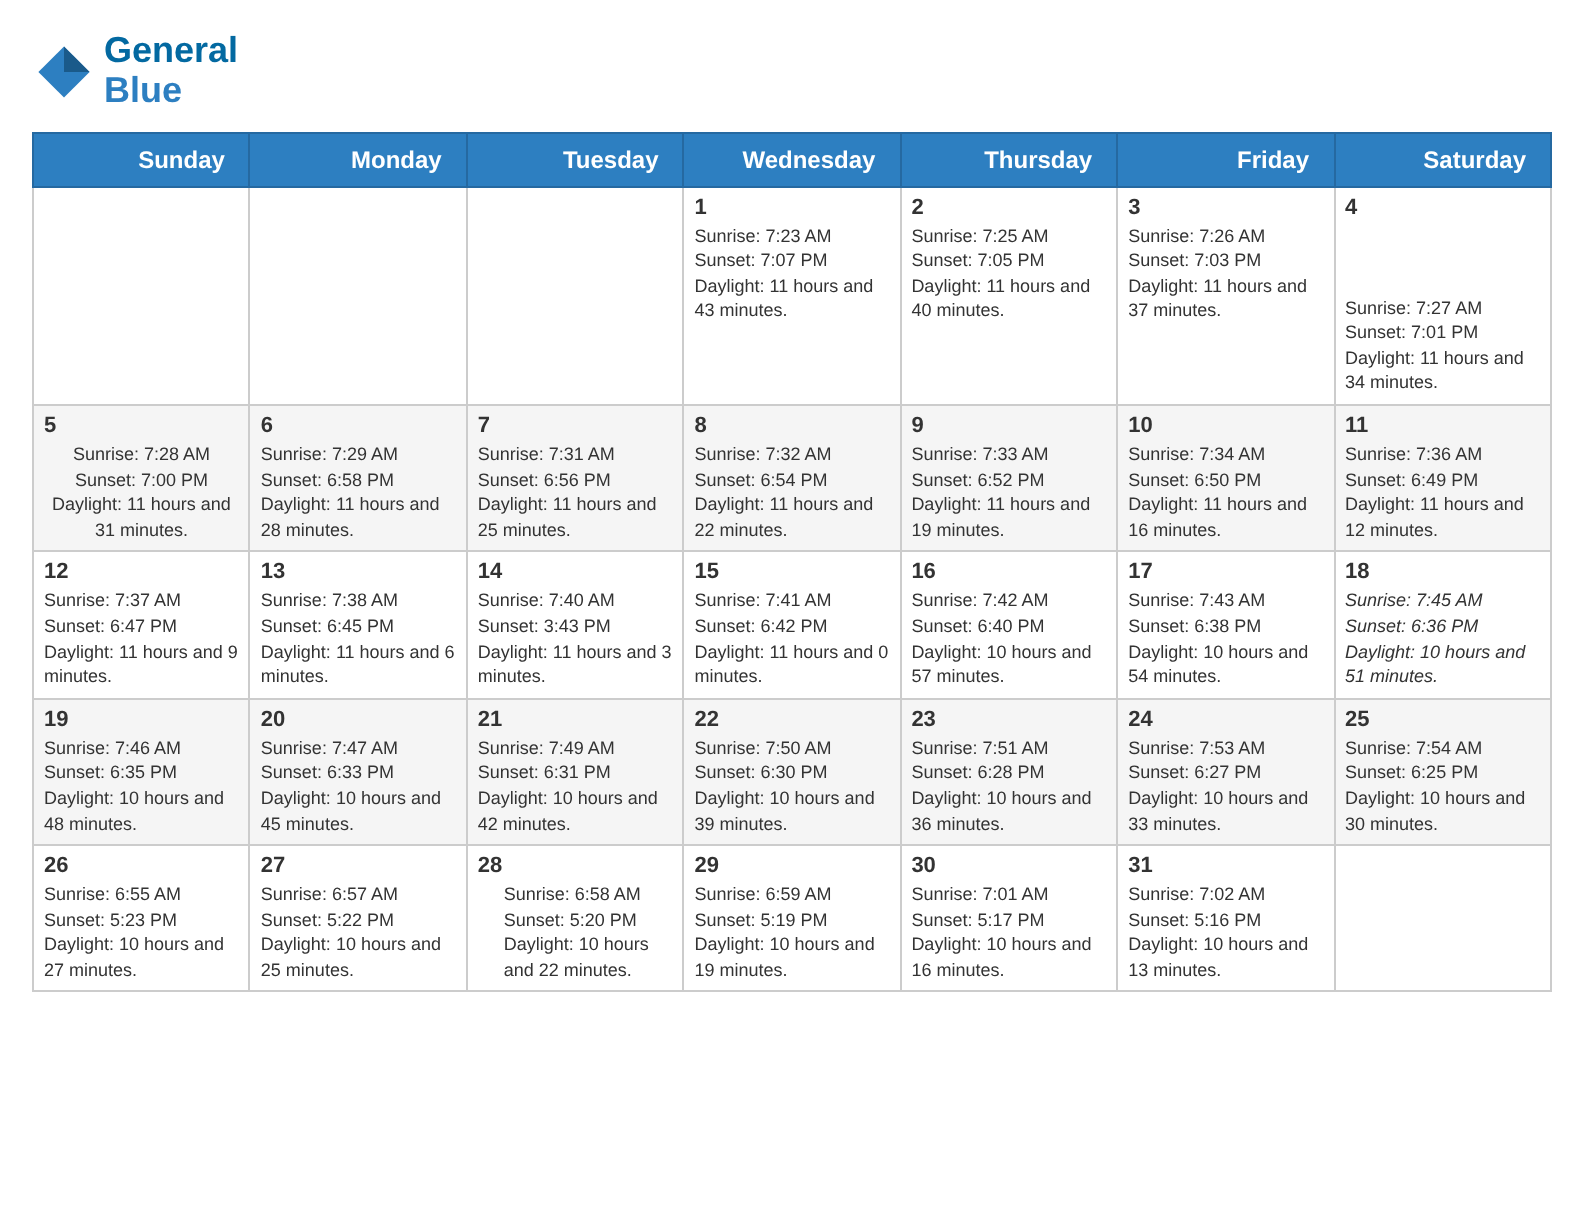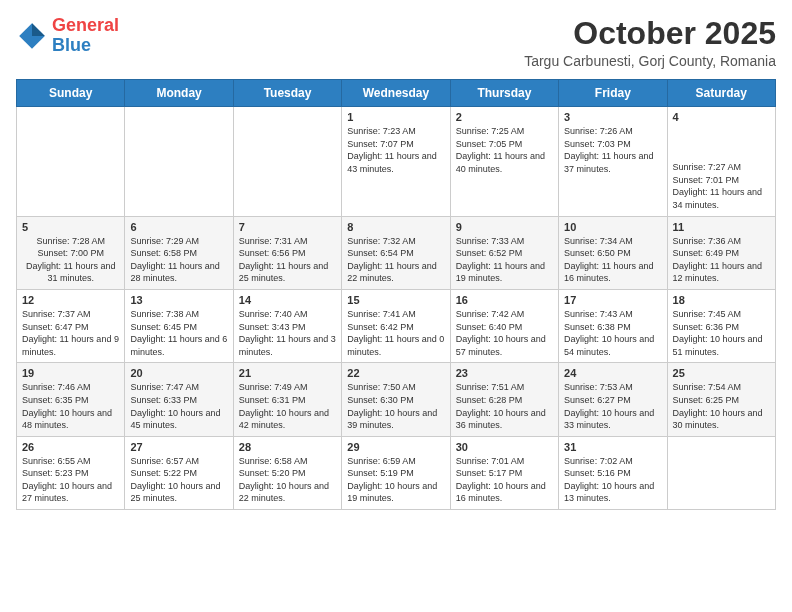--- a/index.html
+++ b/index.html
@@ -19,21 +19,21 @@
     .logo {
       display: flex;
       align-items: center;
       gap: 4px;
     }
     .logo-text {
       font-size: 18px;
       font-weight: bold;
       line-height: 1.1;
     }
-    .logo-general { color: #ef4444; }
+    .logo-general { color: #0369a1; }
     .logo-blue { color: #2d7fc1; }
     .logo-icon {
       width: 32px;
       height: 32px;
     }
     .title-block {
       text-align: right;
     }
     .month-title {
       font-size: 32px;
@@ -49,22 +49,22 @@
     .calendar {
       width: 100%;
       border-collapse: collapse;
       border: 1px solid #ccc;
     }
     .calendar th {
       background: #2d7fc1;
       color: #fff;
       font-size: 12px;
       font-weight: bold;
-      padding: 6px 0;
-      text-align: center;
+      padding: 6px 12px;
+      text-align: right;
       border: 1px solid #2569a1;
     }
     .calendar td {
       width: 108px;
       vertical-align: top;
       padding: 4px 5px;
       border: 1px solid #ccc;
       font-size: 9.5px;
       color: #333;
       background: #fff;
@@ -95,24 +95,20 @@
   <div class="logo">
     <svg class="logo-icon" viewBox="0 0 40 40">
       <polygon points="20,4 36,20 20,36 4,20" fill="#2d7fc1"></polygon>
       <polygon points="20,4 36,20 20,20" fill="#1a5a8a"></polygon>
     </svg>
     <div class="logo-text">
       <span class="logo-general">General</span><br>
       <span class="logo-blue">Blue</span>
     </div>
   </div>
-  <div class="title-block">
-    <div class="month-title">October 2025</div>
-    <div class="location">Targu Carbunesti, Gorj County, Romania</div>
-  </div>
 </div>
 
 <table class="calendar">
   <thead>
     <tr>
     <th>Sunday</th>
         <th>Monday</th>
         <th>Tuesday</th>
         <th>Wednesday</th>
         <th>Thursday</th>
@@ -226,21 +222,21 @@
 Daylight: 10 hours and 57 minutes.</div>
         </td>
         <td>
           <span class="day-num">17</span>
           <div class="day-info" style="white-space: pre-line;">Sunrise: 7:43 AM
 Sunset: 6:38 PM
 Daylight: 10 hours and 54 minutes.</div>
         </td>
         <td>
           <span class="day-num">18</span>
-          <div class="day-info" style="white-space: pre-line;">Sunrise: 7:45 AM
+          <div class="day-info" style="white-space: pre-line; font-style: italic;">Sunrise: 7:45 AM
 Sunset: 6:36 PM
 Daylight: 10 hours and 51 minutes.</div>
         </td>
       </tr>
       <tr>
         <td>
           <span class="day-num">19</span>
           <div class="day-info" style="white-space: pre-line;">Sunrise: 7:46 AM
 Sunset: 6:35 PM
 Daylight: 10 hours and 48 minutes.</div>
@@ -290,21 +286,21 @@
 Daylight: 10 hours and 27 minutes.</div>
         </td>
         <td>
           <span class="day-num">27</span>
           <div class="day-info" style="white-space: pre-line;">Sunrise: 6:57 AM
 Sunset: 5:22 PM
 Daylight: 10 hours and 25 minutes.</div>
         </td>
         <td>
           <span class="day-num">28</span>
-          <div class="day-info" style="white-space: pre-line;">Sunrise: 6:58 AM
+          <div class="day-info" style="white-space: pre-line; margin-left: 13px;">Sunrise: 6:58 AM
 Sunset: 5:20 PM
 Daylight: 10 hours and 22 minutes.</div>
         </td>
         <td>
           <span class="day-num">29</span>
           <div class="day-info" style="white-space: pre-line;">Sunrise: 6:59 AM
 Sunset: 5:19 PM
 Daylight: 10 hours and 19 minutes.</div>
         </td>
         <td>

